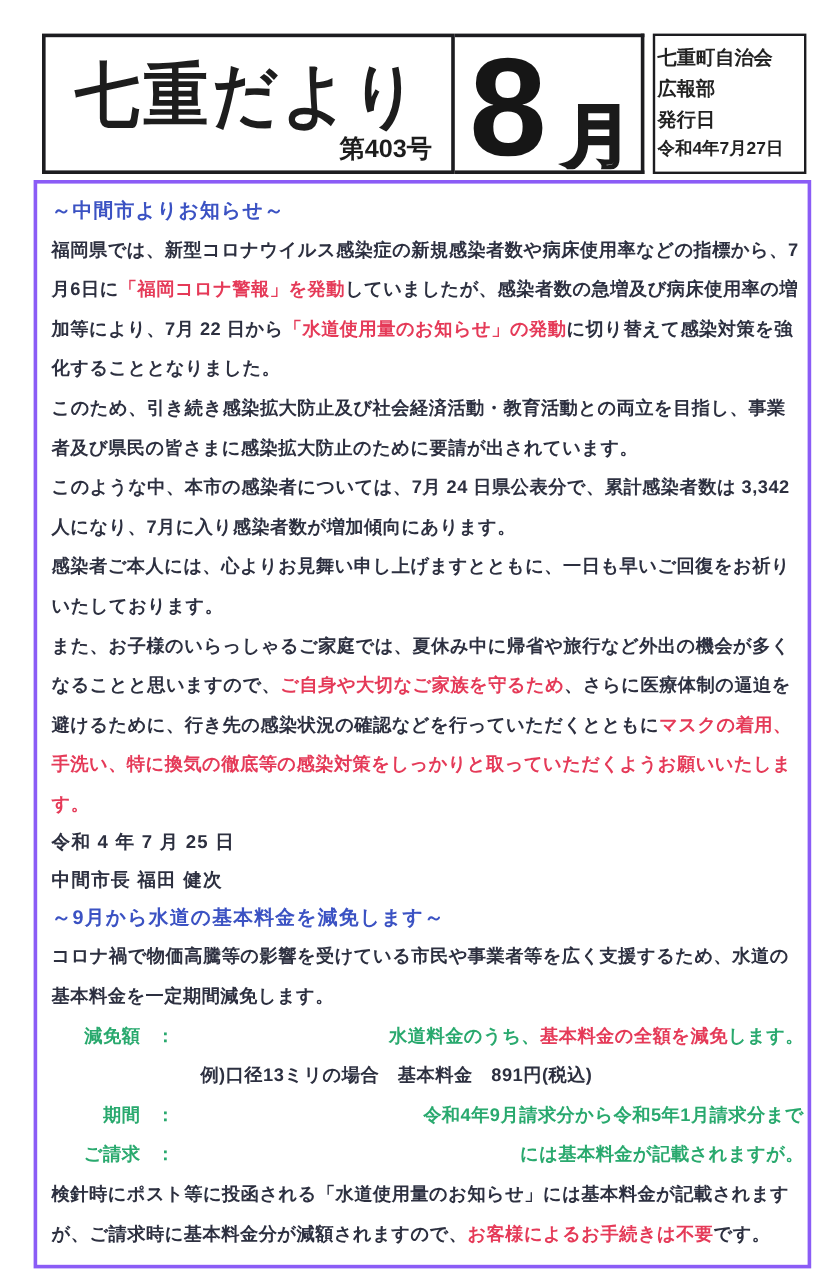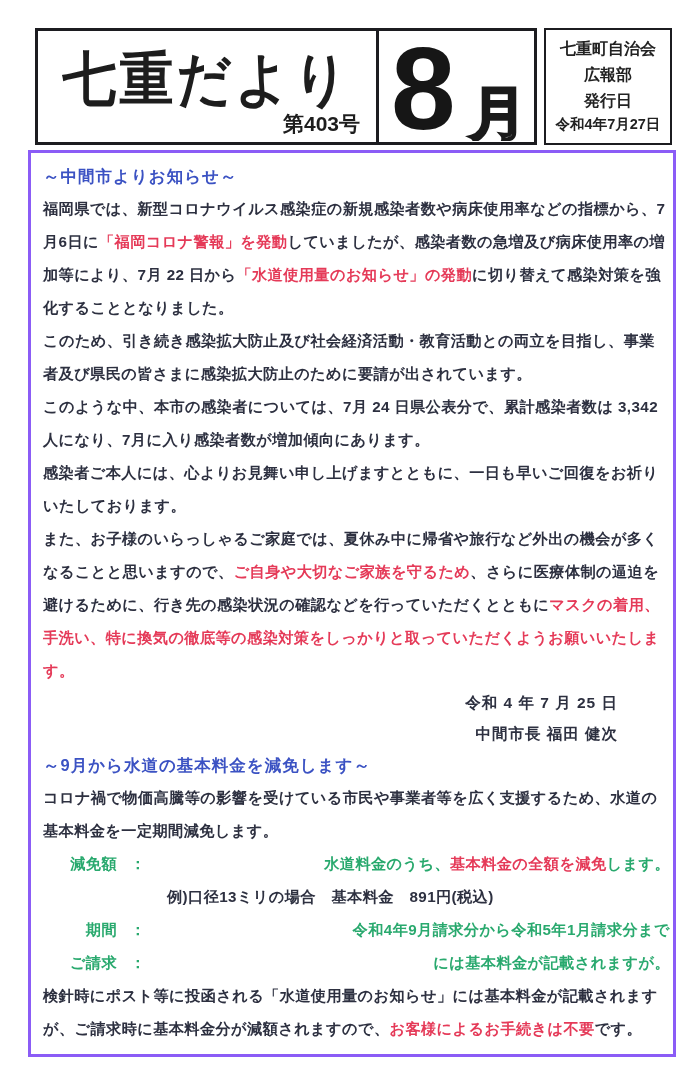--- a/index.html
+++ b/index.html
@@ -37,21 +37,21 @@
     width:158px;flex:none;
     border:3px solid var(--border-dark,#1c1c20);border-left:none;
     background:#fff;box-sizing:border-box;
     display:flex;align-items:center;justify-content:center;
   }
   .org-box{
     flex:1;margin-left:7px;
     border:2px solid var(--border-dark,#1c1c20);
     background:#fff;box-sizing:border-box;
     display:flex;flex-direction:column;justify-content:space-around;
-    text-align:center;padding:6px 2px;
+    text-align:left;padding:6px 2px;
   }
   .org-line{font-size:16px;font-weight:700;color:#222;line-height:1.2;}
   .org-line.small{font-size:14.5px;}
   
   .content-box{
     position:absolute;top:150px;left:28px;width:648px;height:907px;
     border:3px solid #8b5cf6;box-sizing:border-box;
     background:#fff;
     padding:7px 3px 4px 12px;
   }
@@ -62,21 +62,21 @@
   }
   .content-box p{
     margin:0;font-size:15.2px;font-weight:700;
     color:var(--body-text,#2d3040);
     line-height:33px;letter-spacing:0.4px;
     text-align:left;
   }
   .c-red{color:var(--accent-red,#e53a58);}
   .c-green{color:var(--accent-green,#29a96e);}
   .sig-block{
-    text-align:right;padding-right:52px;
+    text-align:left;padding-right:52px;
     font-size:15.5px;font-weight:800;color:var(--body-text,#2d3040);
     line-height:31px;letter-spacing:1px;
   }
   .lv-row{
     display:flex;align-items:baseline;
     font-size:15.2px;font-weight:800;line-height:33px;letter-spacing:0.4px;
   }
   .lv-label{width:74px;flex:none;color:var(--accent-green,#29a96e);text-align:right;}
   .lv-colon{width:42px;flex:none;text-align:center;color:var(--accent-green,#29a96e);font-weight:700;}
   .lv-value{flex:1;font-weight:800;text-align:right;}

